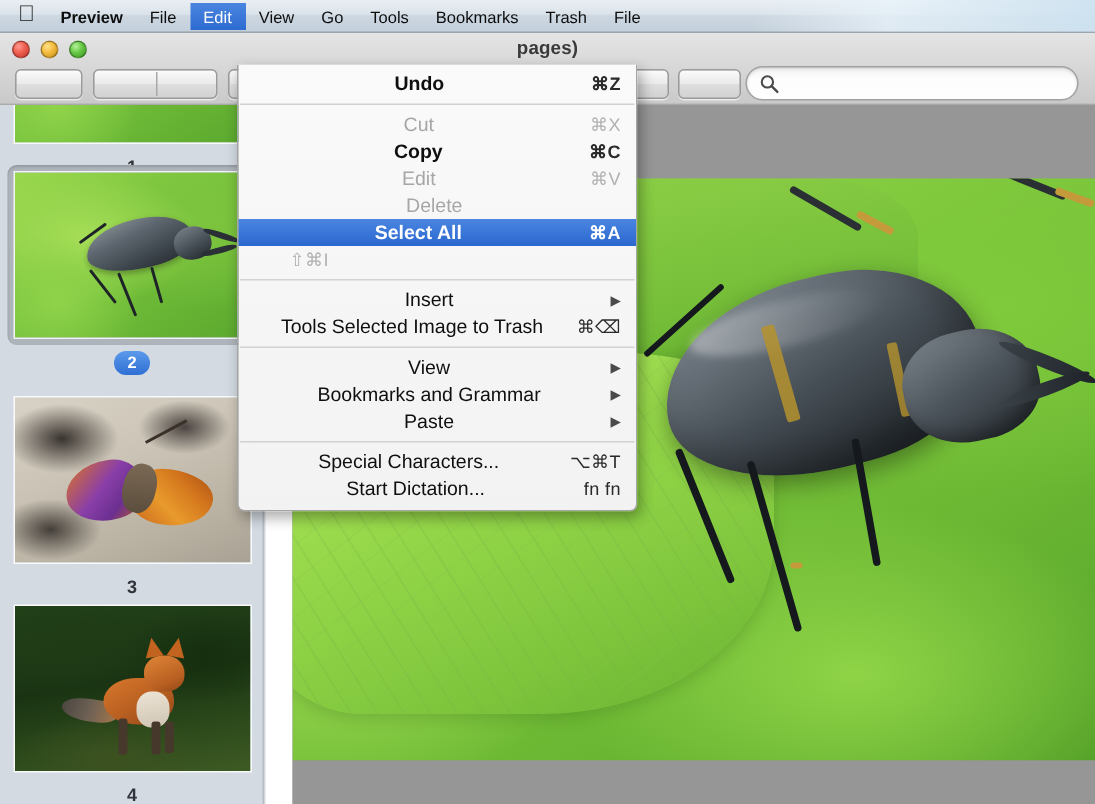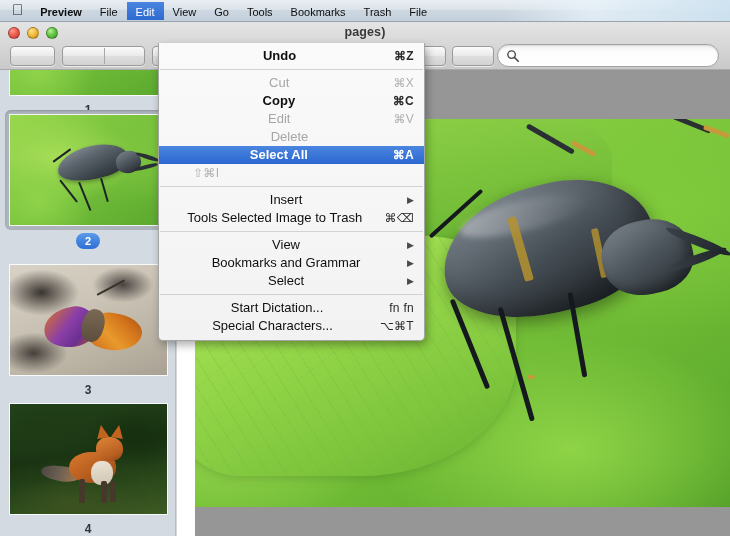--- a/index.html
+++ b/index.html
@@ -724,29 +724,29 @@
 
     <div class="mrow">
       <span class="mlabel">View</span>
       <span class="submenu-arrow">▶</span>
     </div>
     <div class="mrow">
       <span class="mlabel">Bookmarks and Grammar</span>
       <span class="submenu-arrow">▶</span>
     </div>
     <div class="mrow">
-      <span class="mlabel">Select</span>
+      <span class="mlabel">Paste</span>
       <span class="submenu-arrow">▶</span>
     </div>
 
     <div class="msep"></div>
 
+    <div class="mrow">
+      <span class="mlabel">Special Characters...</span>
+      <span class="mkey">⌥⌘T</span>
+    </div>
     <div class="mrow">
       <span class="mlabel">Start Dictation...</span>
       <span class="mkey">fn fn</span>
     </div>
-    <div class="mrow">
-      <span class="mlabel">Special Characters...</span>
-      <span class="mkey">⌥⌘T</span>
-    </div>
   </div>
 
 </div>
 
 </body></html>

